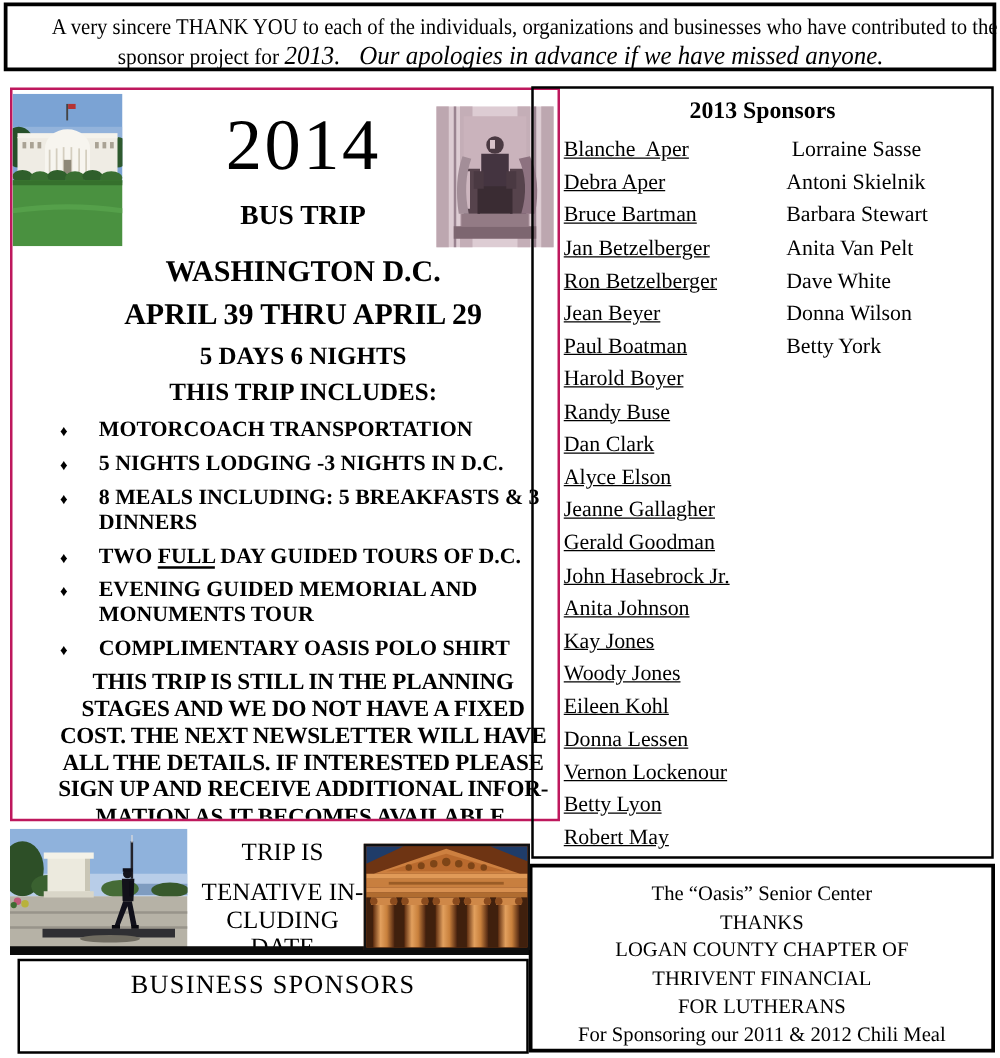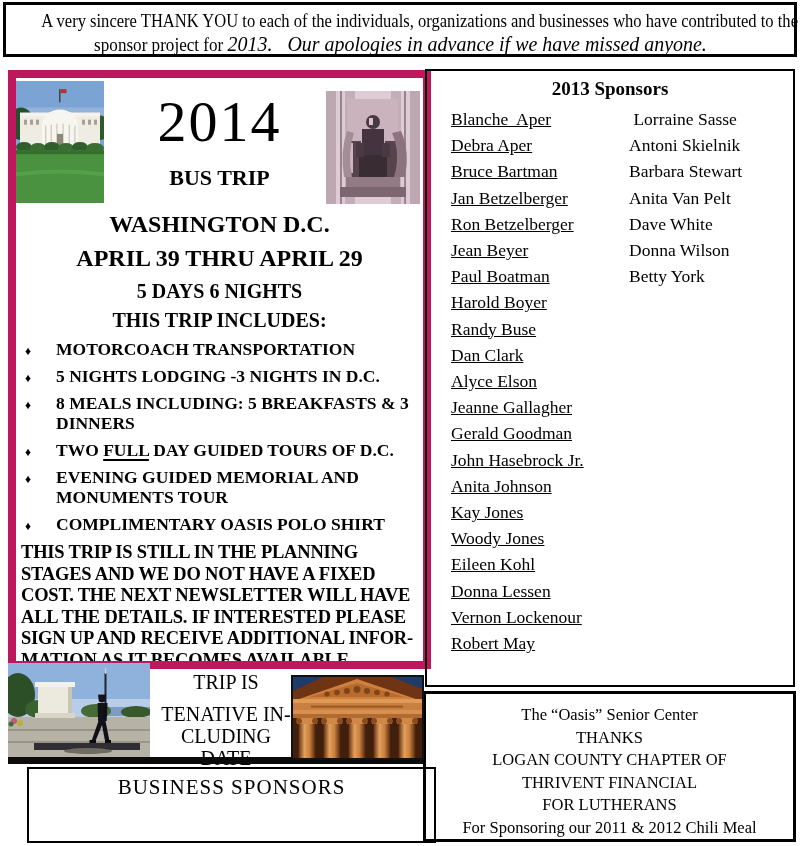--- a/index.html
+++ b/index.html
@@ -9,48 +9,48 @@
   
   .banner{position:absolute;left:3px;top:2px;width:788px;height:49px;
           border:3px solid #000;text-align:center;}
   .banner-line{white-space:pre;}
   .banner-line1{display:inline-block;margin-top:6px;font-size:18px;transform:scaleX(.92);transform-origin:center;}
   .banner-line2{display:inline-block;font-size:18px;transform:scaleX(.95);transform-origin:center;}
   .banner .ital{font-style:italic;font-size:21px;white-space:pre;}
 
   
   .left-main{position:absolute;left:8px;top:70px;width:407px;height:583px;
-             border:8px solid #be185d;text-align:center;overflow:hidden;}
+             border:2px solid #be185d;text-align:center;overflow:hidden;padding-left:29px;}
   .wh-img{position:absolute;left:0px;top:3px;width:88px;height:122px;}
   .lincoln-img{position:absolute;right:3px;top:13px;width:94px;height:113px;}
   .year{margin-top:14px;font-size:58px;line-height:60px;letter-spacing:2px;}
   .t1{margin-top:14px;font-size:22px;font-weight:bold;line-height:24px;}
   .t2{margin-top:20px;font-size:24px;font-weight:bold;line-height:28px;}
   .t3{margin-top:6px;font-size:24px;font-weight:bold;line-height:28px;}
   .s1{margin-top:8px;font-size:20px;font-weight:bold;line-height:23px;}
   .s2{margin-top:6px;font-size:20px;font-weight:bold;line-height:23px;}
   .bullets{margin:5px 0 0 0;padding:0;list-style:none;text-align:left;}
   .bullets li{position:relative;padding-left:40px;padding-right:2px;margin-top:7px;
               font-size:17.5px;font-weight:bold;line-height:20px;}
   .blt{position:absolute;left:9px;top:2px;font-size:12px;}
   .u{text-decoration:underline;text-decoration-thickness:2px;text-underline-offset:3px;}
-  .para{margin:8px 5px 0 5px;text-align:left;}
+  .para{margin:8px 5px 0 5px;text-align:center;}
   .para-line{font-size:18.5px;font-weight:bold;line-height:21.5px;letter-spacing:-0.2px;white-space:nowrap;}
 
   
   .strip{position:absolute;left:8px;top:661px;width:416px;height:103px;}
   .strip-bar{position:absolute;left:0;bottom:0;width:100%;height:7px;background:#0b0b0b;}
   .guard-img{position:absolute;left:0;top:2px;width:142px;height:95px;}
   .tentative{position:absolute;left:148px;top:10px;width:140px;text-align:center;}
   .tent-line{font-size:20px;line-height:22px;}
   .tent-line:first-child{margin-bottom:10px;}
   .sc-img{position:absolute;right:0;top:14px;width:129px;height:81px;border:2px solid #111;z-index:2;background:#6e3413;}
 
   
-  .biz{position:absolute;left:27px;top:767px;width:405px;height:72px;border:2px solid #000;}
+  .biz{position:absolute;left:14px;top:767px;width:405px;height:72px;border:2px solid #000;}
   .biz-title{margin-top:6px;text-align:center;font-size:21px;letter-spacing:1px;}
 
   
   .spbox{position:absolute;left:425px;top:69px;width:366px;height:614px;border:2px solid #000;overflow:hidden;}
   .sp-title{margin-top:6px;text-align:center;font-size:19px;font-weight:bold;line-height:24px;}
   .cols{display:flex;margin-top:5px;}
   .col1{width:178px;margin-left:24px;text-decoration:underline;}
   .col2{flex:1;}
   .sp-name{font-size:17.5px;line-height:26.2px;white-space:pre;}
 
@@ -274,20 +274,21 @@
           <div class="sp-name">Alyce Elson</div>
           <div class="sp-name">Jeanne Gallagher</div>
           <div class="sp-name">Gerald Goodman</div>
           <div class="sp-name">John Hasebrock Jr.</div>
           <div class="sp-name">Anita Johnson</div>
           <div class="sp-name">Kay Jones</div>
           <div class="sp-name">Woody Jones</div>
           <div class="sp-name">Eileen Kohl</div>
           <div class="sp-name">Donna Lessen</div>
           <div class="sp-name">Vernon Lockenour</div>
+          <div class="sp-name">Betty Lyon</div>
           <div class="sp-name">Robert May</div>
         </div>
       <div class="col2">
           <div class="sp-name"> Lorraine Sasse</div>
           <div class="sp-name">Antoni Skielnik</div>
           <div class="sp-name">Barbara Stewart</div>
           <div class="sp-name">Anita Van Pelt</div>
           <div class="sp-name">Dave White</div>
           <div class="sp-name">Donna Wilson</div>
           <div class="sp-name">Betty York</div>

